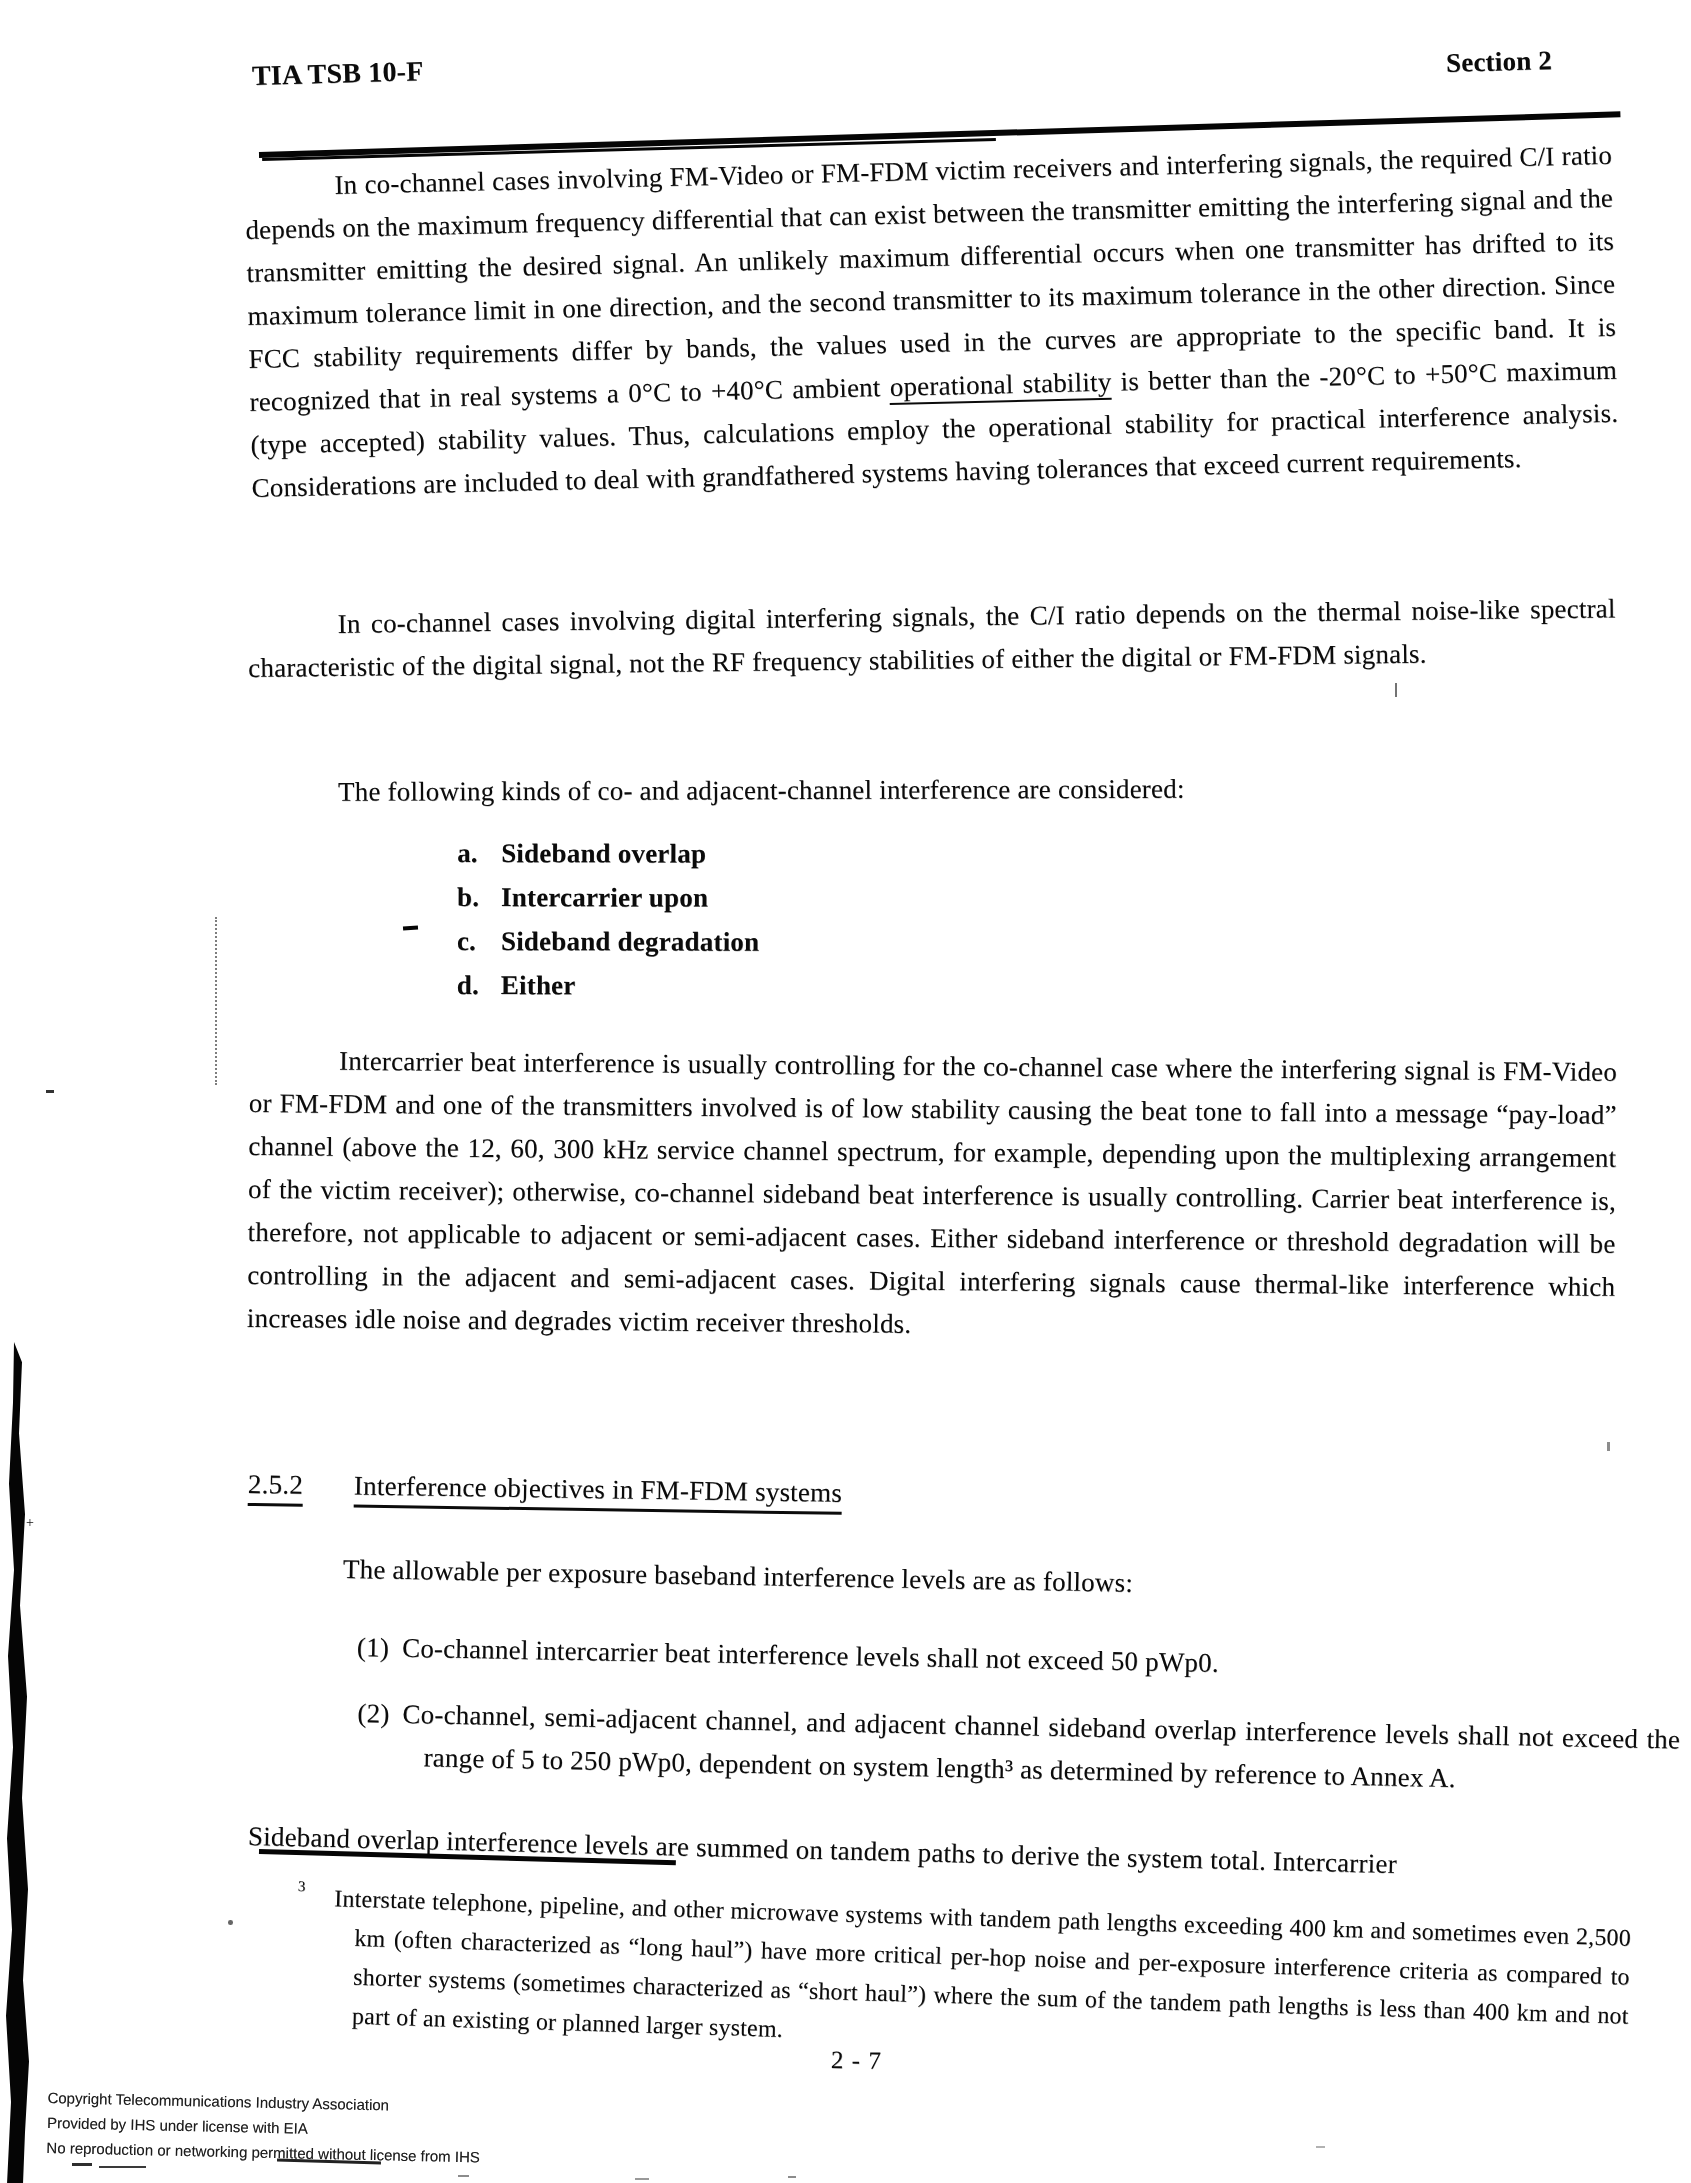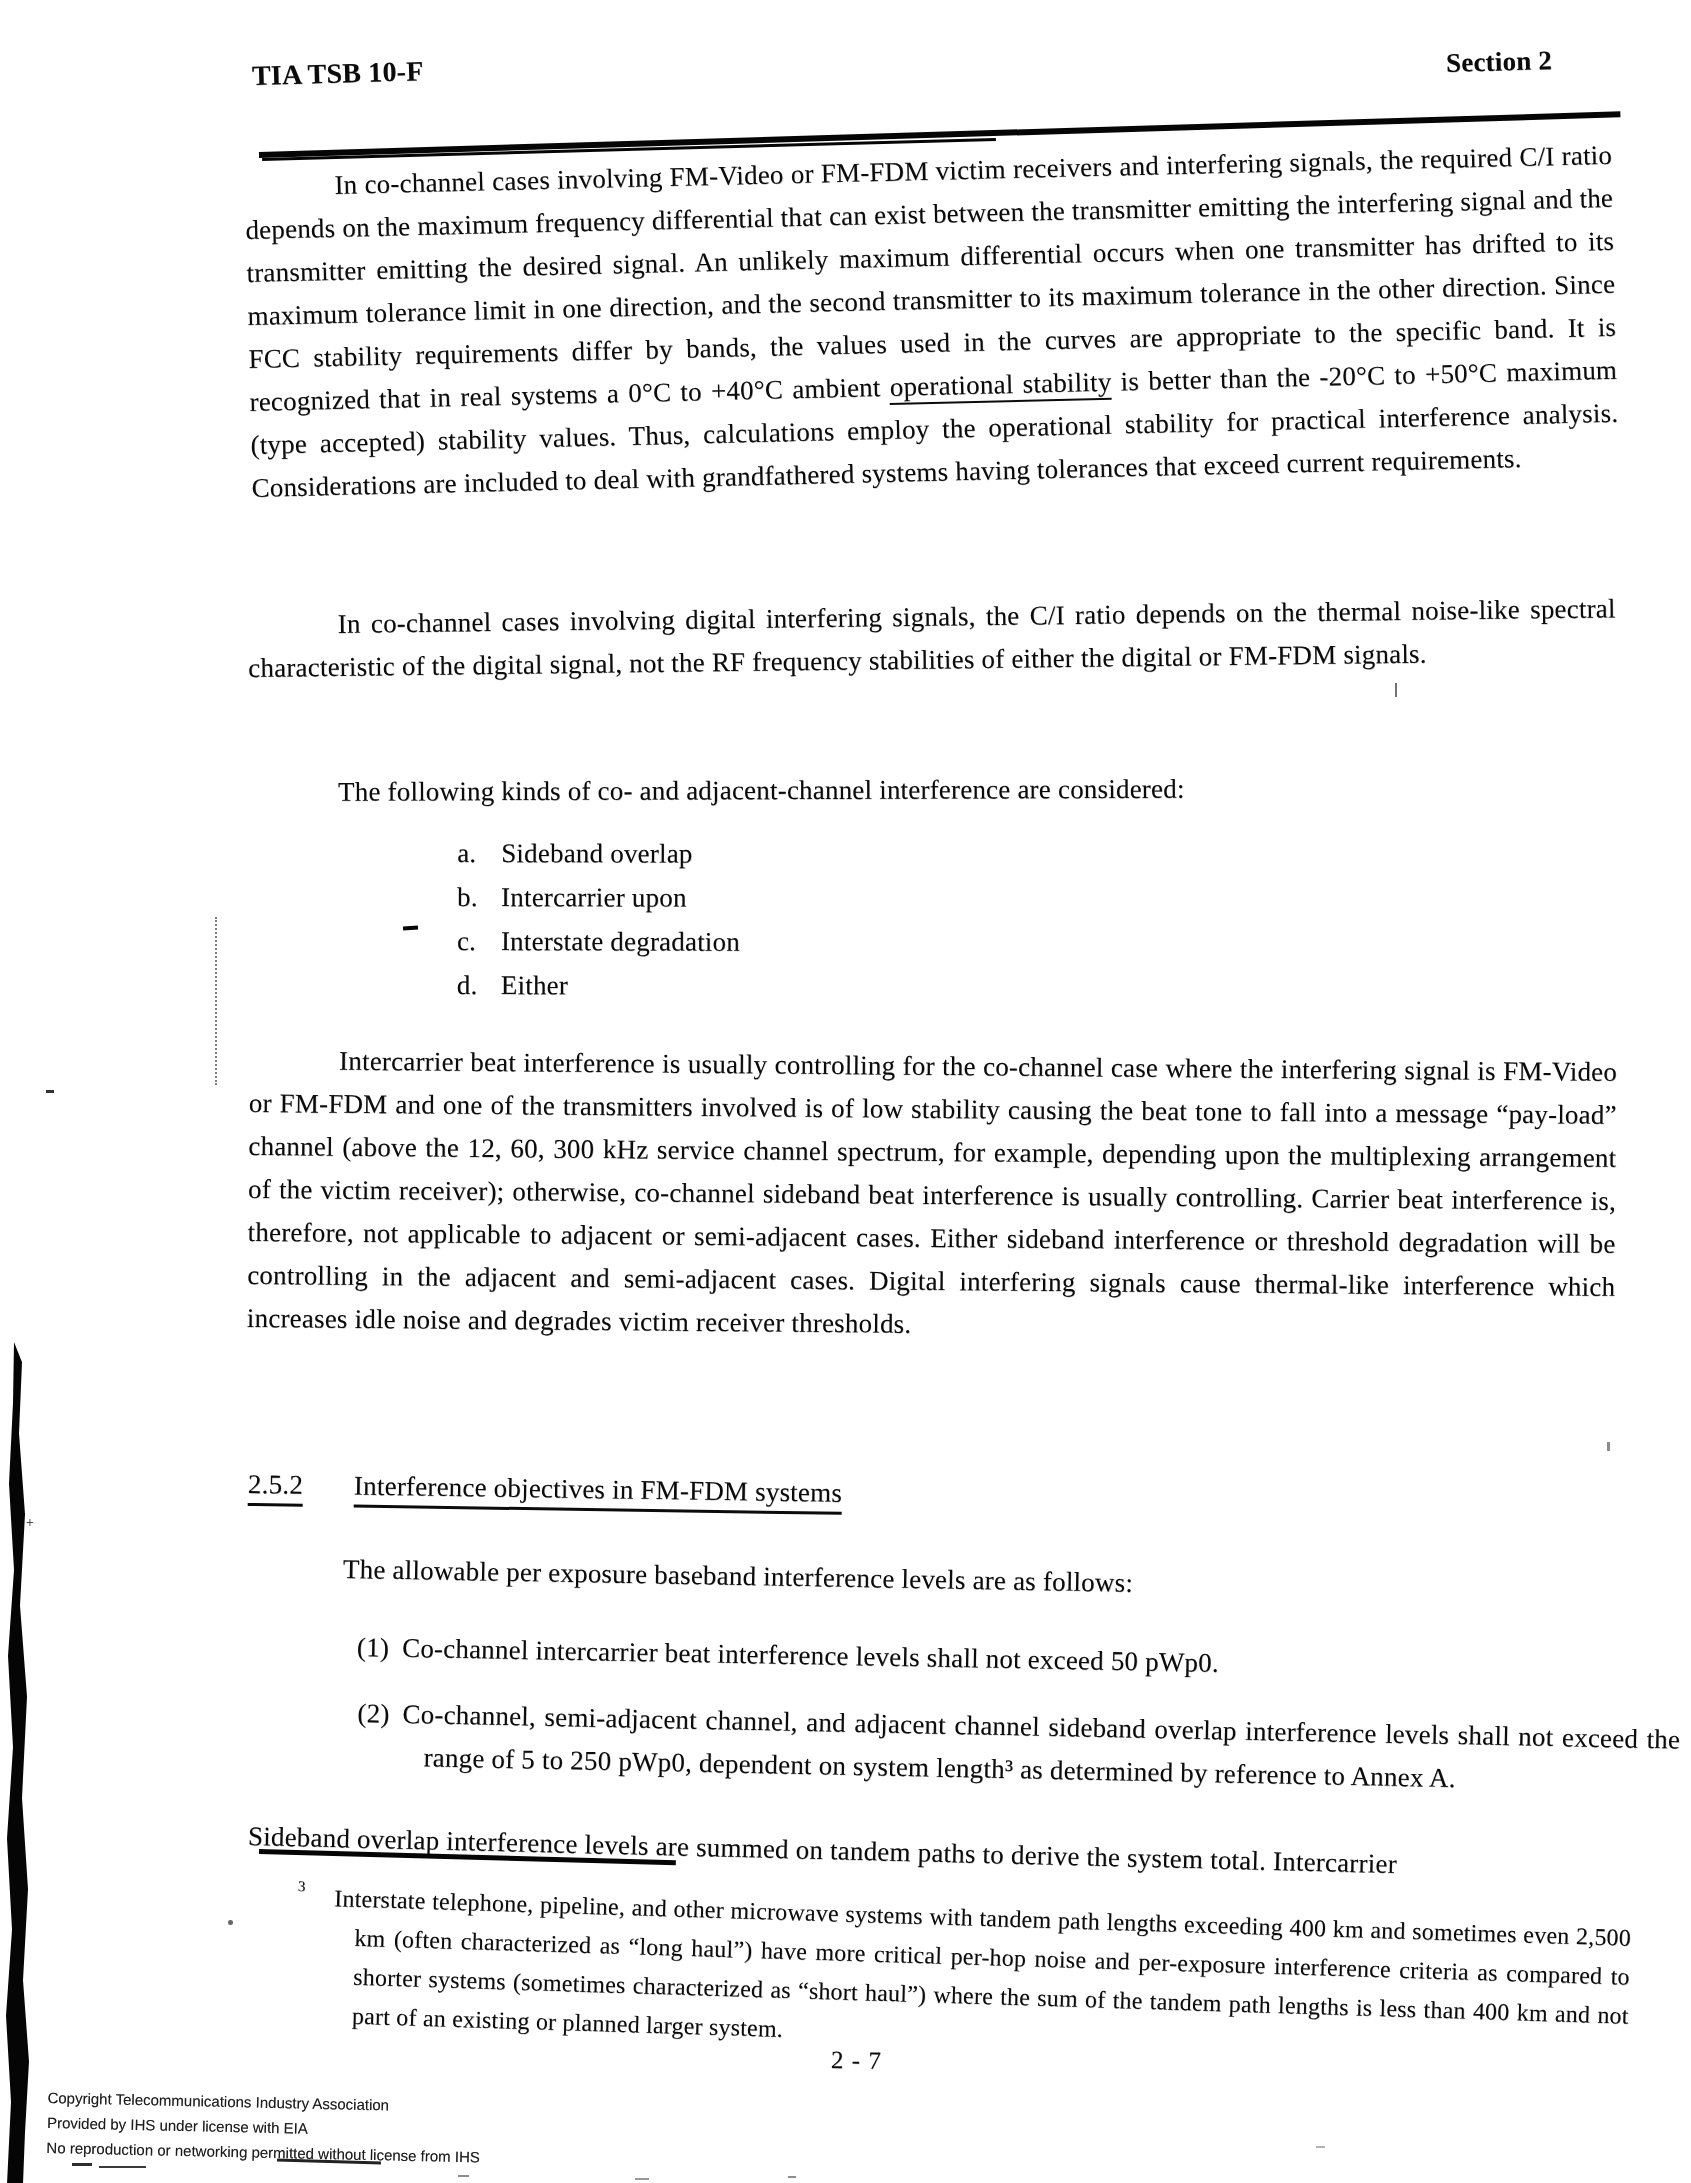--- a/index.html
+++ b/index.html
@@ -77,24 +77,24 @@
   <div class="txt hdr" style="left:252px;top:61px;transform:rotate(-1.6deg);">TIA TSB 10-F</div>
   <div class="txt hdr" style="left:1446px;top:48px;font-size:27px;transform:rotate(-1.6deg);">Section 2</div>
   <div class="rule"></div>
 
   <p class="txt para indent" style="left:248px;top:166px;transform:rotate(-1.35deg);"><span>In co-channel cases involving FM-Video or FM-FDM victim receivers and interfering signals, the required C/I ratio depends on the maximum frequency differential that can exist between the transmitter emitting the interfering signal and the transmitter emitting the desired signal. An unlikely maximum differential occurs when one transmitter has drifted to its maximum tolerance limit in one direction, and the second transmitter to its maximum tolerance in the other direction. Since FCC stability requirements differ by bands, the values used in the curves are appropriate to the specific band. It is recognized that in real systems a 0°C to +40°C ambient </span><span class="u">operational stability</span><span> is better than the -20°C to +50°C maximum (type accepted) stability values. Thus, calculations employ the operational stability for practical interference analysis. Considerations are included to deal with grandfathered systems having tolerances that exceed current requirements.</span></p>
 
   <p class="txt para indent" style="left:248px;top:604px;transform:rotate(-0.7deg);">In co-channel cases involving digital interfering signals, the C/I ratio depends on the thermal noise-like spectral characteristic of the digital signal, not the RF frequency stabilities of either the digital or FM-FDM signals.</p>
 
   <p class="txt para indent" style="left:248px;top:771px;transform:rotate(-0.2deg);">The following kinds of co- and adjacent-channel interference are considered:</p>
 
-  <div class="txt" style="left:457px;top:831px;line-height:44px;transform:rotate(0.15deg);">
+  <div class="txt" style="left:457px;top:831px;line-height:44px;transform:rotate(0.15deg);font-weight:bold;">
     <div class="list-row"><span class="list-label">a.</span><span>Sideband overlap</span></div>
     <div class="list-row"><span class="list-label">b.</span><span>Intercarrier upon</span></div>
-    <div class="list-row"><span class="list-label">c.</span><span>Interstate degradation</span></div>
+    <div class="list-row"><span class="list-label">c.</span><span>Sideband degradation</span></div>
     <div class="list-row"><span class="list-label">d.</span><span>Either</span></div>
   </div>
 
   <p class="txt para indent" style="left:248px;top:1039px;transform:rotate(0.5deg);">Intercarrier beat interference is usually controlling for the co-channel case where the interfering signal is FM-Video or FM-FDM and one of the transmitters involved is of low stability causing the beat tone to fall into a message “pay-load” channel (above the 12, 60, 300 kHz service channel spectrum, for example, depending upon the multiplexing arrangement of the victim receiver); otherwise, co-channel sideband beat interference is usually controlling. Carrier beat interference is, therefore, not applicable to adjacent or semi-adjacent cases. Either sideband interference or threshold degradation will be controlling in the adjacent and semi-adjacent cases. Digital interfering signals cause thermal-like interference which increases idle noise and degrades victim receiver thresholds.</p>
 
   <div class="txt h252" style="left:248px;top:1463px;transform:rotate(0.85deg);"><span class="num">2.5.2</span><span class="ttl">Interference objectives in FM-FDM systems</span></div>
 
   <p class="txt" style="left:343px;top:1548px;margin:0;transform:rotate(1.0deg);">The allowable per exposure baseband interference levels are as follows:</p>
 
   <p class="txt hang" style="left:357px;top:1626px;width:1266px;transform:rotate(1.05deg);"><span class="item-label">(1)</span><span>Co-channel intercarrier beat interference levels shall not exceed 50 pWp0.</span></p>

